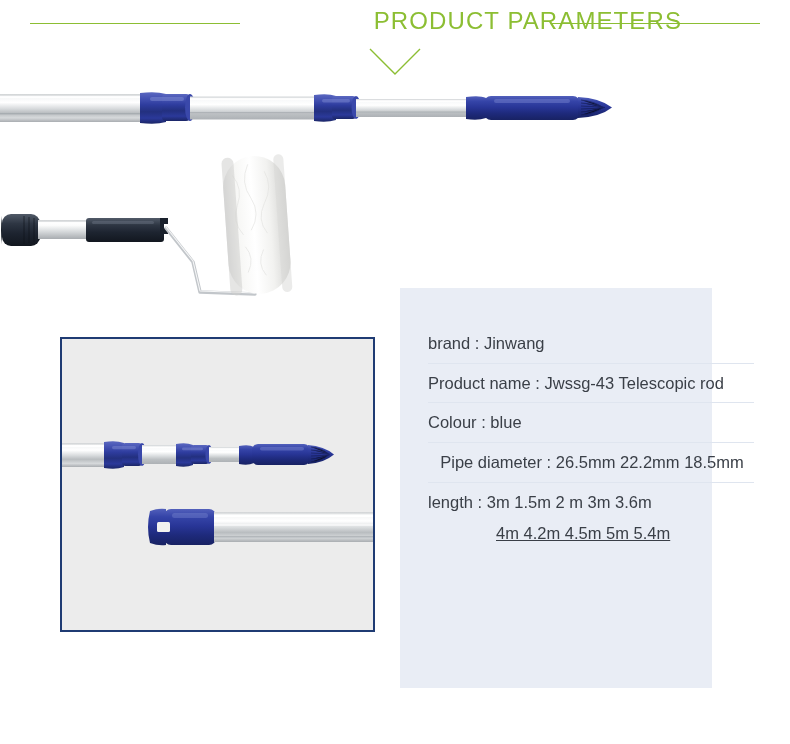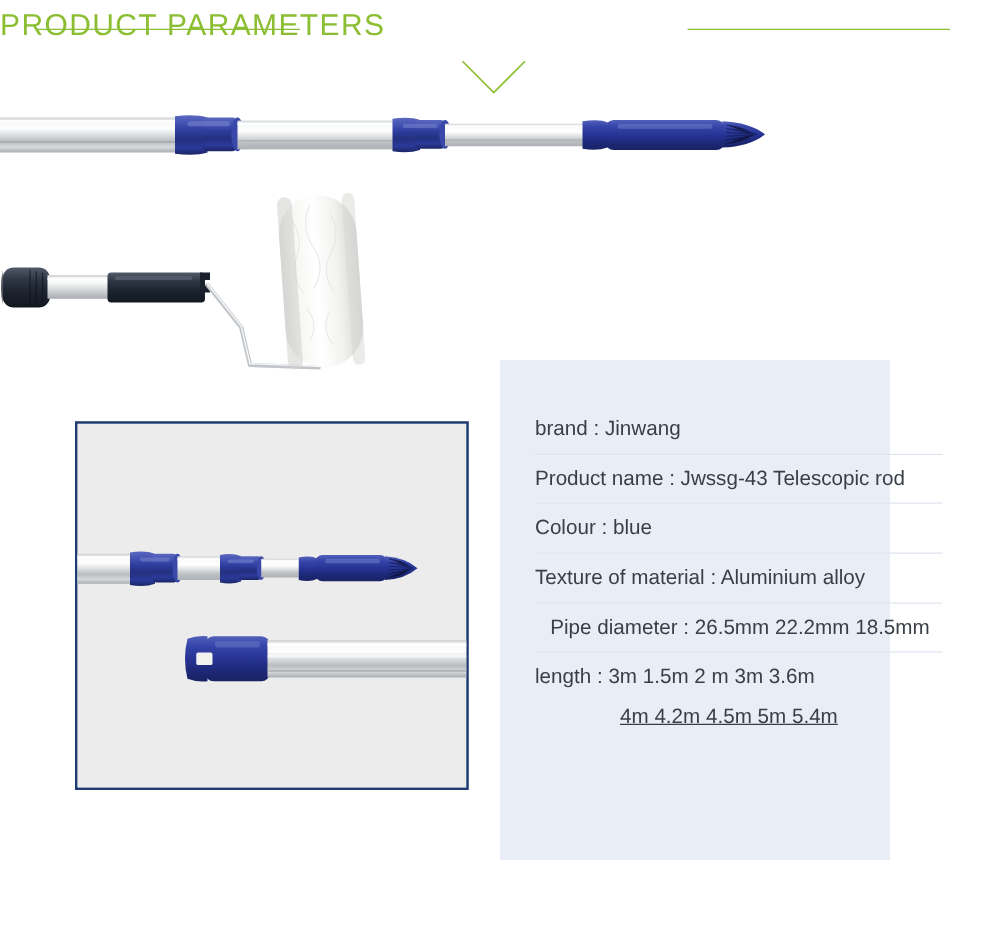--- a/index.html
+++ b/index.html
@@ -27,24 +27,24 @@
   .header-rule {
     position: absolute;
     top: 23px;
     height: 0;
     border-top: 1px solid #8CBE33;
   }
   .header-rule.left  { left: 30px;  width: 210px; }
   .header-rule.right { left: 550px; width: 210px; }
   .header-title {
     position: absolute;
-    left: 0;
+    left: 16px;
     top: 7px;
     width: 666px;
-    text-align: left;
+    text-align: right;
     font-size: 24px;
     letter-spacing: 1.1px;
     color: #8CBE33;
     font-weight: 400;
     white-space: nowrap;
   }
   .header-chevron {
     position: absolute;
     left: 369px;
     top: 48px;
@@ -310,20 +310,19 @@
     <rect x="152" y="185" width="162" height="2" fill="#ffffff" opacity="0.55"></rect>
     <rect x="152" y="197" width="162" height="1.6" fill="#9aa0a5" opacity="0.55"></rect>
   </svg>
 </div>
 
 <div class="params-panel">
   <div class="params-list">
     <div class="param-row">brand : Jinwang</div>
     <div class="param-row">Product name : Jwssg-43 Telescopic rod</div>
     <div class="param-row">Colour : blue</div>
-    <div class="param-row">Texture of material : Aluminium alloy</div>
     <div class="param-row indent">Pipe diameter : 26.5mm 22.2mm 18.5mm</div>
     <div class="param-row">
       <span>length : 3m   1.5m   2 m   3m   3.6m</span>
       <span class="param-sub">4m   4.2m   4.5m   5m   5.4m</span>
     </div>
   </div>
 </div>
 
 </body></html>

